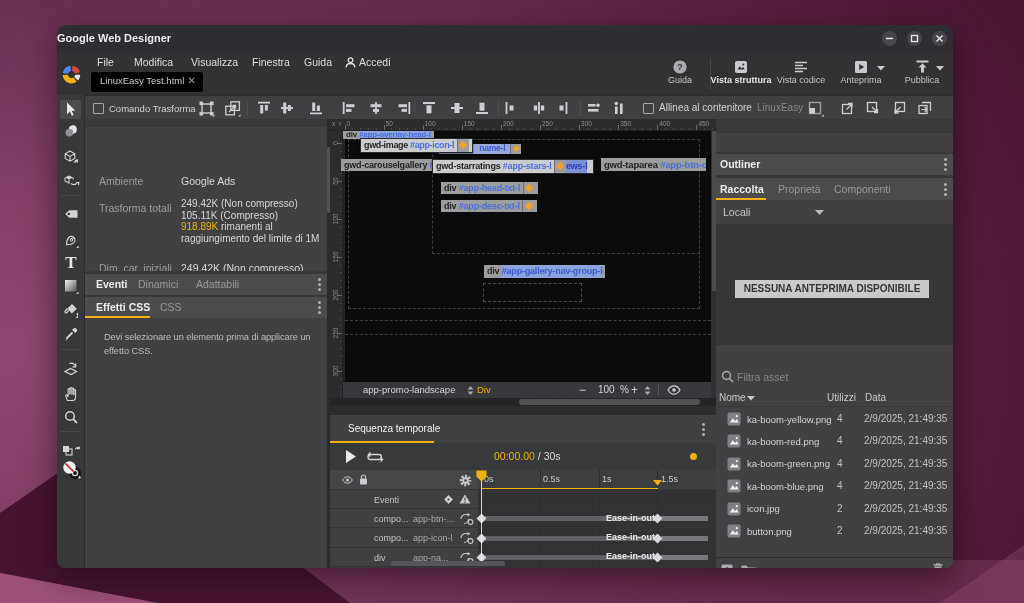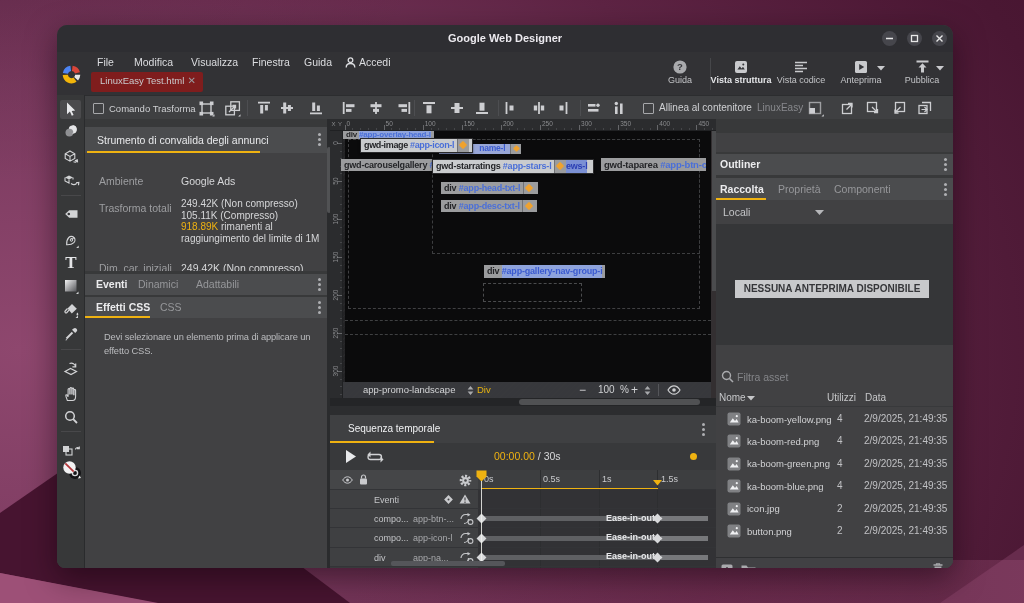--- a/index.html
+++ b/index.html
@@ -4,26 +4,26 @@
 body{position:relative;font-family:"Liberation Sans",sans-serif;
 background:radial-gradient(1400px 950px at 2% 58%,#8e476e 0%,#7b3a5f 28%,#5e2444 55%,#4a1733 78%,#411229 100%)}
 .abs{position:absolute}
 #wp{position:absolute;left:0;top:0;width:1024px;height:603px;background:radial-gradient(ellipse 700px 350px at -5% -10%,rgba(30,4,20,.15),rgba(30,4,20,0) 70%)}
 #wpD1{position:absolute;left:0;top:0;width:1024px;height:603px;background:#471430;clip-path:polygon(0px 513px,120px 430px,350px 603px,155px 603px,0px 573px)}
 #wpD2{position:absolute;left:0;top:0;width:1024px;height:603px;background:#9d5077;clip-path:polygon(0px 573px,158px 603px,0px 603px)}
 #wpD3{position:absolute;left:0;top:0;width:1024px;height:603px;background:#672c4d;clip-path:polygon(940px 603px,1024px 545px,1024px 603px)}
 #win{position:absolute;left:57px;top:25px;width:896px;height:543px;border-radius:10px 10px 8px 8px;overflow:hidden;background:#414143;box-shadow:0 10px 30px rgba(15,0,10,.5)}
 
 #titlebar{position:absolute;left:0;top:0;width:896px;height:27px;background:#2e2e32}
-#titlebar .t{position:absolute;left:0;top:0;width:100%;text-align:center;line-height:27px;font-size:11px;font-weight:bold;color:#eceaef}
+#titlebar .t{position:absolute;left:0;top:0;width:100%;line-height:27px;font-size:11px;font-weight:bold;color:#eceaef}
 .wc{position:absolute;top:6px;width:15px;height:15px;border-radius:50%;background:#46464c;color:#ddd}
 
 #header{position:absolute;left:0;top:27px;width:896px;height:43px;background:#323235}
 .menu{position:absolute;top:4px;font-size:10.5px;color:#dcdde0}
-#tab{position:absolute;left:34px;top:20px;width:112px;height:20px;background:#7f1d1d;border-radius:2px;color:#c9cacd;font-size:9.5px;line-height:18px}
+#tab{position:absolute;left:34px;top:20px;width:112px;height:20px;background:#000000;border-radius:2px;color:#c9cacd;font-size:9.5px;line-height:18px}
 .hbtn{position:absolute;text-align:center;color:#c3c4c7;font-size:9px}
 
 #toolbar{position:absolute;left:28px;top:70px;width:868px;height:24px;background:#3f4042;border-top:1px solid #2c2d2f;box-sizing:border-box}
 
 #strip{position:absolute;left:0;top:70px;width:28px;height:473px;background:#373839;border-right:1px solid #2a2b2d;box-sizing:border-box}
 
 .prow{position:absolute;background:#4b4c4e}
 .ptext{font-size:10.5px;color:#ececee;font-weight:bold}
 .gtext{font-size:10.5px;color:#96979a}
 .dots{position:absolute;width:3px;height:13px}
@@ -338,29 +338,20 @@
         <circle cx="7.5" cy="7.5" r="6.2" fill="#f2f2f3"></circle>
         <path d="M3.3 3.3 L11.7 11.7" stroke="#b4373b" stroke-width="1.8"></path>
       </svg>
   </div>
   <div class="abs" style="left:144px;top:95.5px;width:11px;height:1.2px;background:#77787b"></div>
   <div class="abs" style="left:144px;top:98px;width:11px;height:1.2px;background:#77787b"></div>
   <div class="abs" style="left:771px;top:95.5px;width:11px;height:1.2px;background:#77787b"></div>
   <div class="abs" style="left:771px;top:98px;width:11px;height:1.2px;background:#77787b"></div>
   <div id="lpanel">
     <div class="abs" style="left:0;top:0;width:242px;height:8px;background:#38393a"></div>
-    <div class="prow" style="left:0;top:8px;width:242px;height:26px">
-      <div class="ptext" style="position:absolute;left:12px;top:7px;font-weight:normal;color:#e8e9eb">Strumento di convalida degli annunci</div>
-      <div class="dots" style="left:233px;top:6px">
-          <i></i>
-          <i></i>
-          <i></i>
-        </div>
-      <div class="yline" style="left:2px;top:24px;width:173px"></div>
-    </div>
     <div class="abs" style="left:14px;top:52px"><span class="lab">Ambiente</span></div>
     <div class="abs" style="left:96px;top:52px"><span class="val">Google Ads</span></div>
     <div class="abs" style="left:14px;top:79px"><span class="lab">Trasforma totali</span></div>
     <div class="abs" style="left:96px;top:79px;width:148px;font-size:10px;color:#d6d7d9;line-height:11.6px">249.42K (Non compresso)<br>105.11K (Compresso)<br><span style="color:#efb211">918.89K</span> rimanenti al<br>raggiungimento del limite di 1M</div>
     <div class="abs" style="left:14px;top:139px"><span class="lab">Dim. car. iniziali</span></div>
     <div class="abs" style="left:96px;top:139px"><span class="val">249.42K (Non compresso)</span></div>
     <div class="abs" style="left:0;top:152px;width:242px;height:3px;background:#38393a"></div>
     <div class="prow" style="left:0;top:155px;width:242px;height:21px">
       <div class="ptext" style="position:absolute;left:11px;top:4px">Eventi</div>
       <div class="gtext" style="position:absolute;left:53px;top:4px">Dinamici</div>

